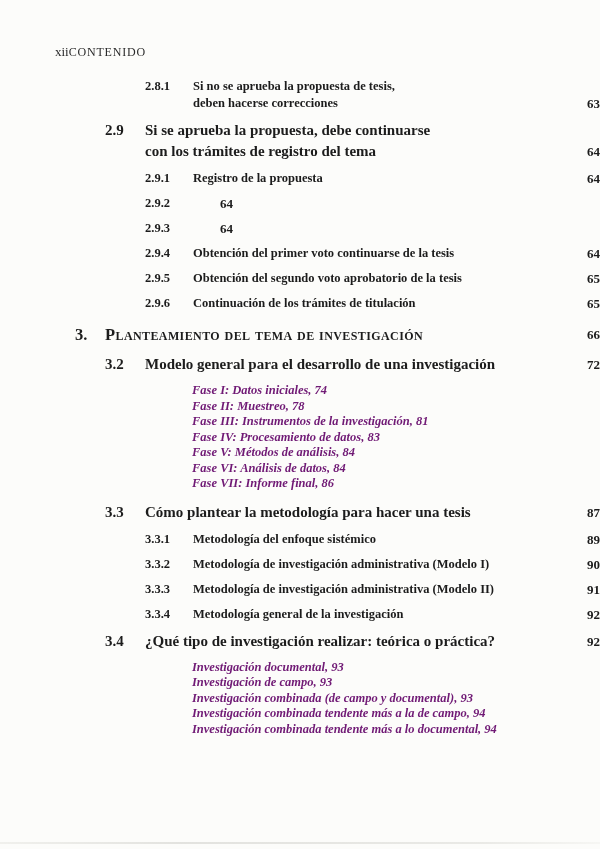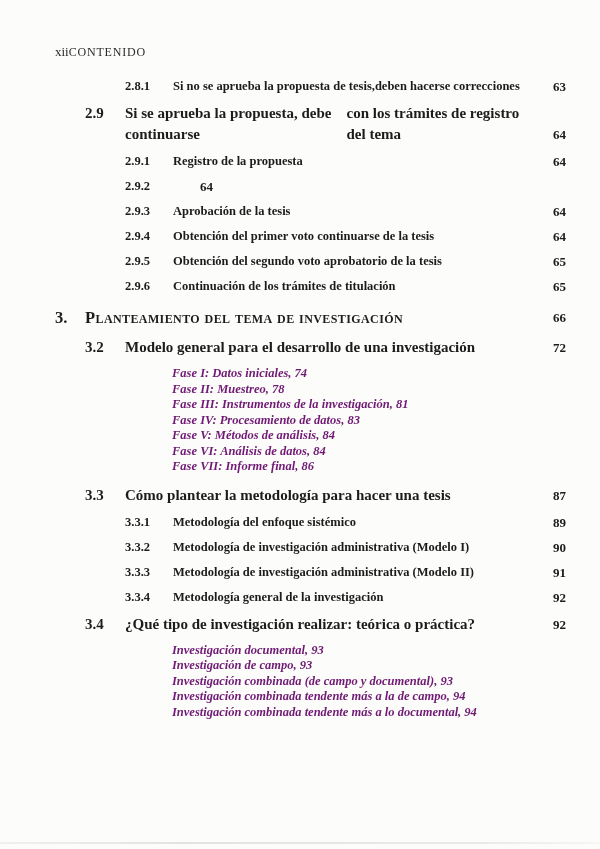--- a/index.html
+++ b/index.html
@@ -32,31 +32,31 @@
     letter-spacing: 0.8px;
     color: #2a2a2a;
   }
   
   .toc {
     padding-top: 18px;
   }
   .toc-row {
     display: flex;
     align-items: flex-start;
-    padding-right: 34px;
+    margin-left: 20px;
   }
   .toc-row .num {
     align-self: flex-start;
     font-weight: bold;
     flex: 0 0 auto;
   }
   .toc-row .text {
     flex: 1 1 auto;
     display: flex;
-    flex-direction: row;
+    flex-direction: column;
   }
   .toc-row .page-num {
     align-self: flex-end;
     flex: 0 0 40px;
     text-align: right;
     font-weight: bold;
     font-size: 13px;
     line-height: 17px;
   }
   
@@ -151,23 +151,20 @@
           <span class="line">Registro de la propuesta</span>
         </span>
         <span class="page-num">64</span>
       </div>
       <div class="toc-row subsection">
         <span class="num">2.9.2</span>
         <span class="page-num">64</span>
       </div>
       <div class="toc-row subsection">
         <span class="num">2.9.3</span>
-        <span class="text">
-          <span class="line">Aprobación de la tesis</span>
-        </span>
         <span class="page-num">64</span>
       </div>
       <div class="toc-row subsection">
         <span class="num">2.9.4</span>
         <span class="text">
           <span class="line">Obtención del primer voto continuarse de la tesis</span>
         </span>
         <span class="page-num">64</span>
       </div>
       <div class="toc-row subsection">

